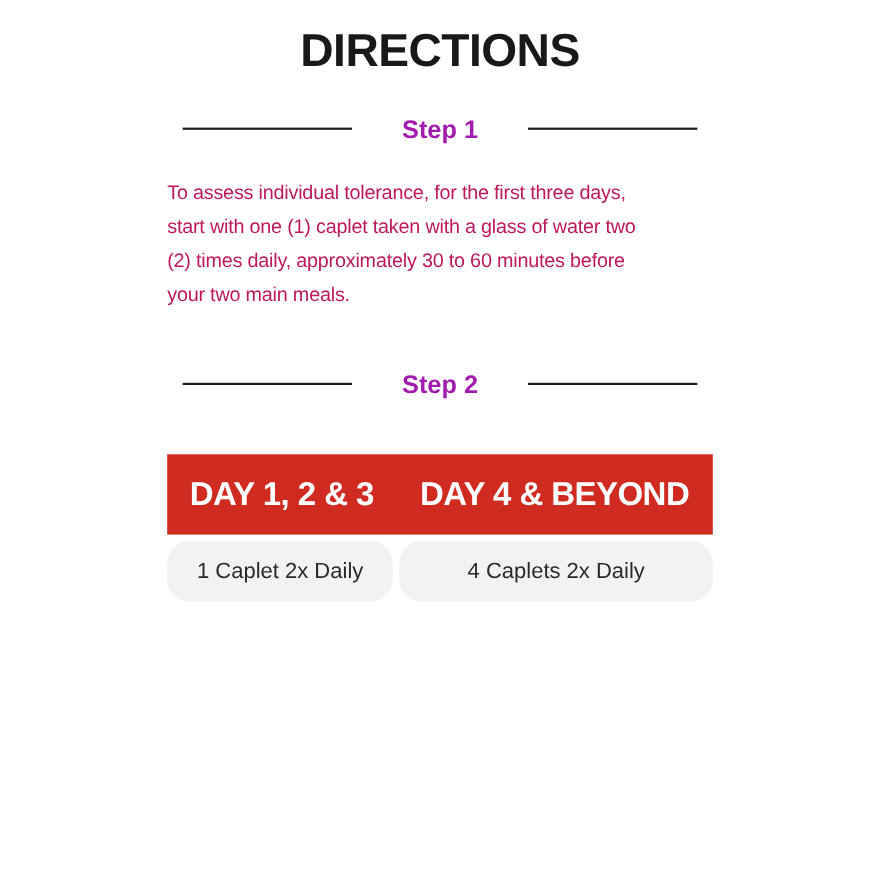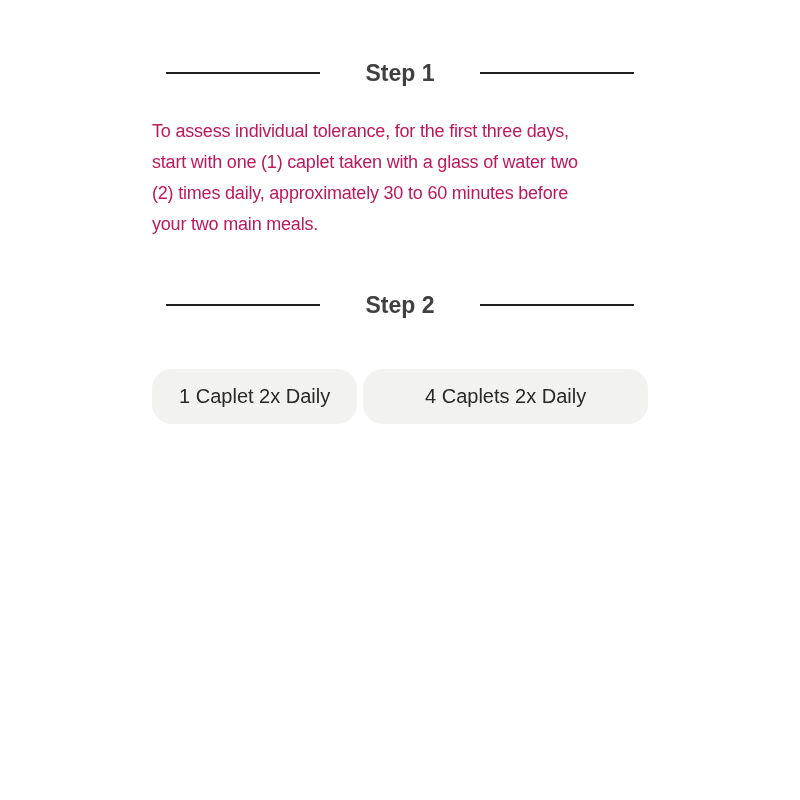--- a/index.html
+++ b/index.html
@@ -35,21 +35,21 @@
   .step-heading.step-1 { margin-top: 34px; }
   .step-heading.step-2 { margin-top: 50px; }
   .rule {
     width: 154px;
     height: 2px;
     background: #1f1f1f;
   }
   .step-label {
     font-size: 23px;
     font-weight: 600;
-    color: #404040;
+    color: #a21caf;
     white-space: nowrap;
   }
   .para {
     font-size: 18px;
     line-height: 31px;
     letter-spacing: -0.2px;
     white-space: pre-line;
     width: 540px;
     color: #be185d;
   }
@@ -91,40 +91,45 @@
     border-radius: 20px;
   }
   .dosage-body .col-a { width: calc(42% - 3px); }
   .dosage-body .col-b { width: calc(58% - 3px); }
 </style>
 </head>
 <body>
 
 <div class="panel">
 
+  <div class="title">DIRECTIONS</div>
 
   <div class="step-heading step-1">
     <span class="rule"></span>
     <span class="step-label">Step 1</span>
     <span class="rule"></span>
   </div>
 
   <div class="para step1-text">To assess individual tolerance, for the first three days,
 start with one (1) caplet taken with a glass of water two
 (2) times daily, approximately 30 to 60 minutes before
 your two main meals.</div>
 
   <div class="step-heading step-2">
     <span class="rule"></span>
     <span class="step-label">Step 2</span>
     <span class="rule"></span>
   </div>
 
 
   <div class="dosage-table">
+    <div class="dosage-header">
+      <div class="hcell col-a">DAY 1, 2 &amp; 3</div>
+      <div class="hcell col-b">DAY 4 &amp; BEYOND</div>
+    </div>
     <div class="dosage-body">
       <div class="bcell col-a">1 Caplet 2x Daily</div>
       <div class="bcell col-b">4 Caplets 2x Daily</div>
     </div>
   </div>
 
 
 </div>
 
 </body></html>

